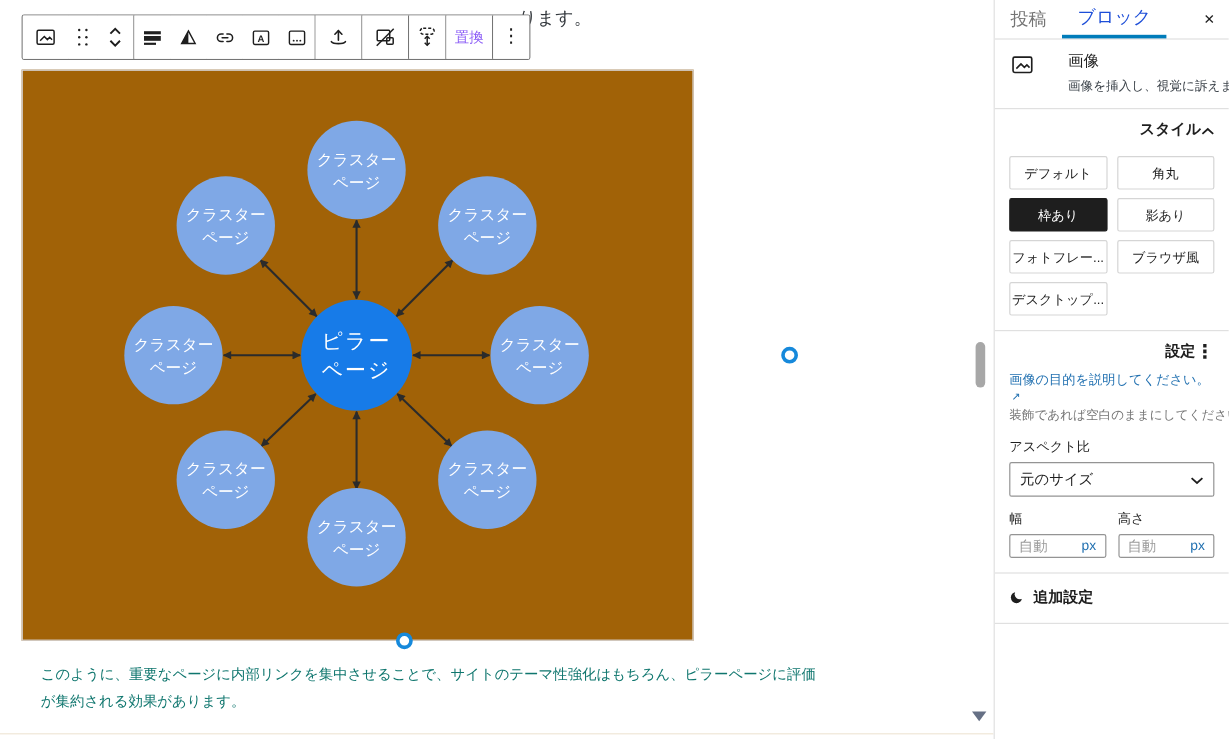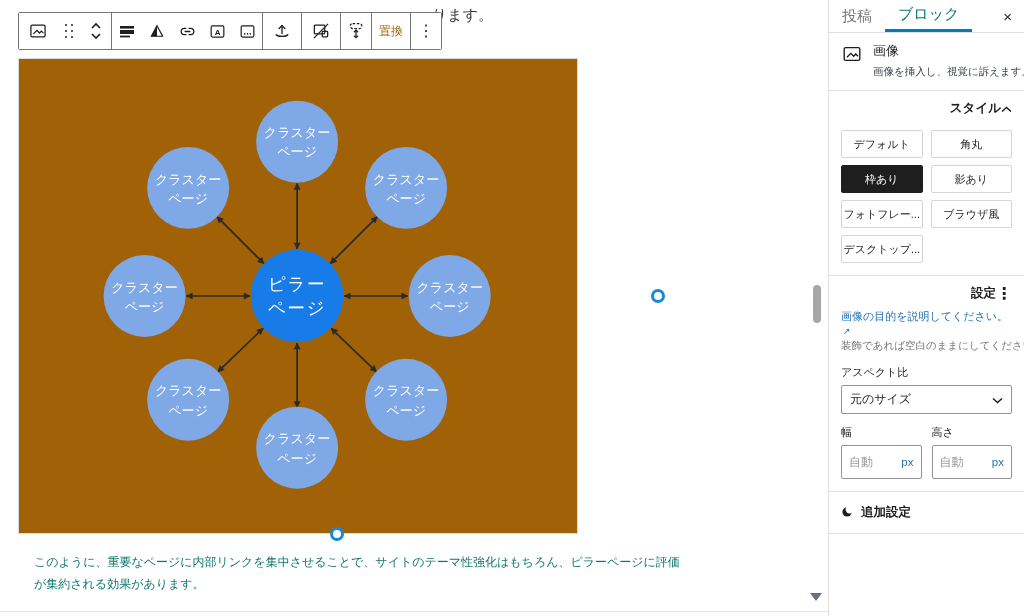--- a/index.html
+++ b/index.html
@@ -15,21 +15,21 @@
 
   
   .toolbar { position:absolute; left:18px; top:12px; height:38px; display:flex; background:#fff;
     border:1px solid #757575; border-radius:2px; z-index:6; }
   .tb-group { display:flex; align-items:stretch; border-right:1px solid #757575; }
   .tb-group:last-child { border-right:none; }
   .tb-btn { display:flex; align-items:center; justify-content:center; width:38px; cursor:pointer; background:#fff; border:none; }
   .tb-btn.narrow { width:24px; }
   .tb-btn.mid { width:30px; }
   .tb-btn svg { display:block; }
-  .tb-replace { font-size:12px; padding:0 10px; color:#a16207; white-space:nowrap; }
+  .tb-replace { font-size:12px; padding:0 10px; color:#8b5cf6; white-space:nowrap; }
   .more-glyph { font-size:16px; line-height:1; color:#1e1e1e; }
   .dots6 { display:grid; grid-template-columns:4px 4px; grid-template-rows:4px 4px 4px; gap:2px; }
   .dots6 i { width:2.5px; height:2.5px; border-radius:50%; background:#1e1e1e; justify-self:center; align-self:center; }
 
   
   .image-block { position:absolute; left:18px; top:58px; width:560px; height:476px;
     border:1px solid #d9d9de; background:#a16207; }
   .image-block svg { width:100%; height:100%; display:block; }
   .diagram-label { fill:#fff; text-anchor:middle; font-family:"Liberation Sans","DejaVu Sans",sans-serif; }
   .cluster-label { font-size:15px; }
@@ -45,25 +45,25 @@
   
   .scroll-thumb { position:absolute; left:813px; top:285px; width:8px; height:38px; background:#a7a7a7; border-radius:4px; z-index:7; }
   .scroll-arrow { position:absolute; left:810px; top:593px; width:0; height:0; z-index:7;
     border-left:6px solid transparent; border-right:6px solid transparent; border-top:8px solid #667085; }
 
   
   .sidebar { position:absolute; right:0; top:0; width:196px; height:616px; background:#fff;
     border-left:1px solid #e0e0e0; }
   .sb-tabs { display:flex; align-items:stretch; height:33px; border-bottom:1px solid #e0e0e0; }
   .sb-tab { display:flex; align-items:center; padding:0 13px; font-size:15px; color:#757575; cursor:pointer; }
-  .sb-tab.active { color:#0f766e; border-bottom:3px solid #007cba; font-weight:500; }
+  .sb-tab.active { color:#1d4ed8; border-bottom:3px solid #007cba; font-weight:500; }
   .sb-close { margin-left:auto; margin-right:8px; align-self:center; font-size:15px; color:#1e1e1e;
     background:none; border:none; cursor:pointer; line-height:1; padding:4px; }
 
-  .sb-card { display:flex; gap:10px; padding:9px 12px 11px; border-bottom:1px solid #e0e0e0; }
+  .sb-card { display:flex; gap:27px; padding:9px 12px 11px; border-bottom:1px solid #e0e0e0; }
   .sb-card-icon { flex:0 0 auto; margin-top:1px; }
   .sb-card-title { font-size:13px; font-weight:500; }
   .sb-card-desc { font-size:10.5px; color:#3c434a; margin-top:5px; white-space:nowrap; }
 
   .sb-panel { padding:9px 12px 12px; border-bottom:1px solid #e0e0e0; position:relative; }
   .panel-head { display:flex; align-items:center; justify-content:flex-end; font-size:12.5px; font-weight:600; }
   .panel-head .chev, .panel-head .more-glyph { cursor:pointer; }
 
   .style-grid { display:grid; grid-template-columns:1fr 1fr; gap:7px 8px; margin-top:13px; }
   .style-btn { height:28px; border:1px solid #d5d5d5; border-radius:2px; background:#fff; color:#1e1e1e;
@@ -78,21 +78,21 @@
   .alt-link-row { margin-top:7px; font-size:11px; }
   .alt-link { color:#2271b1; cursor:pointer; }
   .ext-glyph { color:#2271b1; font-size:9px; text-decoration:none; margin-left:2px; }
   .alt-help { margin-top:3px; font-size:10.5px; color:#757575; white-space:nowrap; }
 
   .aspect-wrap { margin-top:12px; }
   .select-box { height:29px; border:1px solid #949494; border-radius:2px; display:flex; align-items:center;
     justify-content:space-between; padding:0 8px; font-size:12px; cursor:pointer; background:#fff; }
   .size-row { display:flex; gap:10px; margin-top:11px; }
   .size-field { flex:1; min-width:0; }
-  .size-input-box { height:34px; border:1px solid #949494; border-radius:2px; display:flex; align-items:center;
+  .size-input-box { height:20px; border:1px solid #949494; border-radius:2px; display:flex; align-items:center;
     padding:0 7px; background:#fff; }
   .size-input-box input { border:none; outline:none; width:100%; min-width:0; font-size:12px; font-family:inherit; }
   .size-input-box input::placeholder { color:#9a9a9a; }
   .unit { font-size:11.5px; color:#2271b1; margin-left:4px; cursor:pointer; }
 
   .extra-panel { display:flex; align-items:center; gap:7px; padding:12px; border-bottom:1px solid #e0e0e0;
     font-size:12.5px; font-weight:600; }
   .extra-panel .chev { margin-left:auto; cursor:pointer; }
 </style>
 </head>

